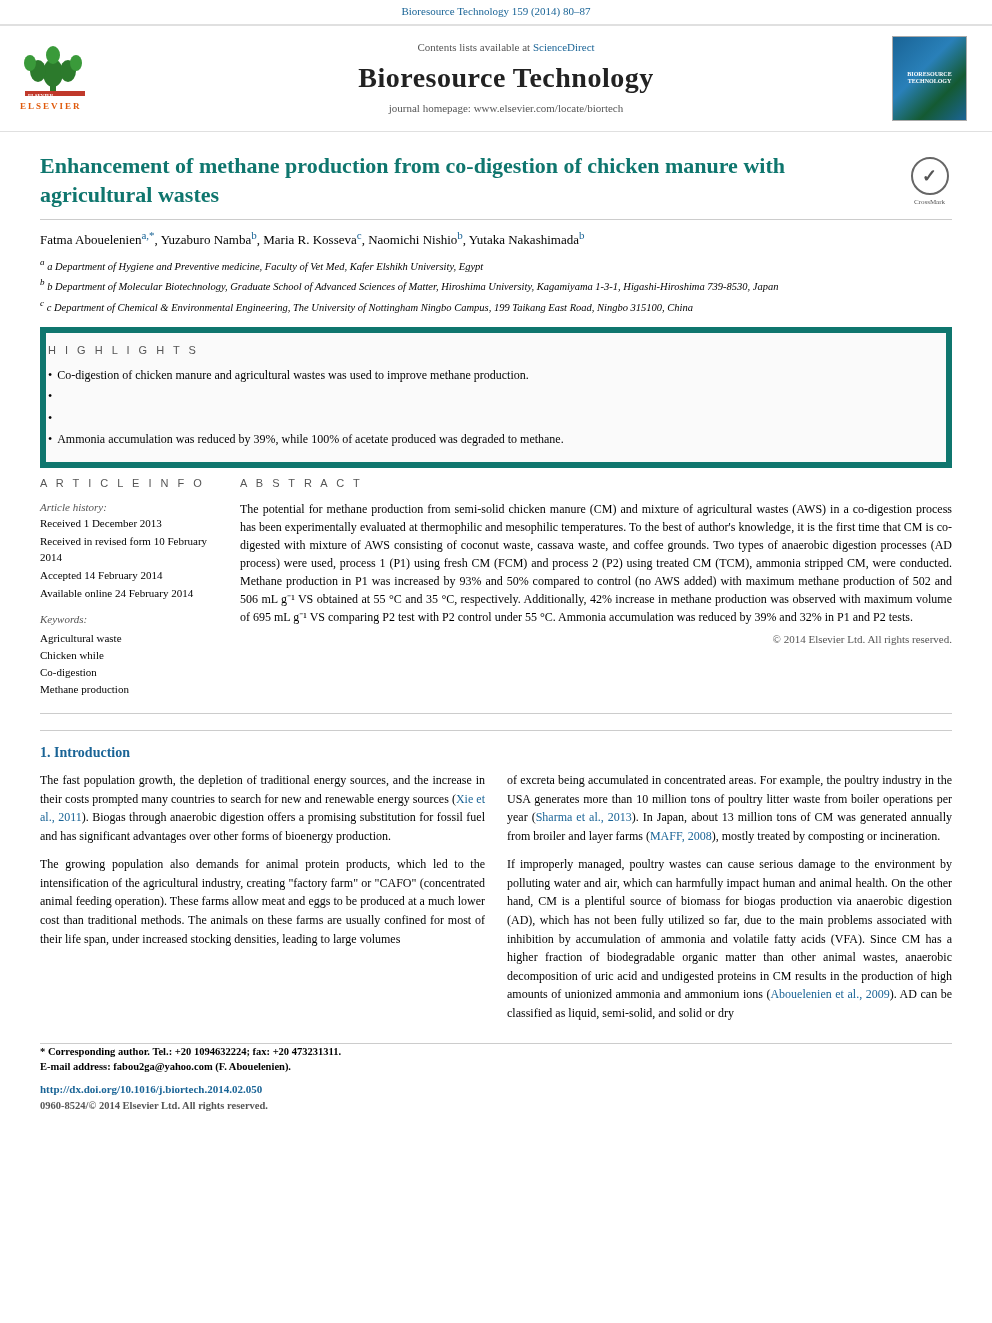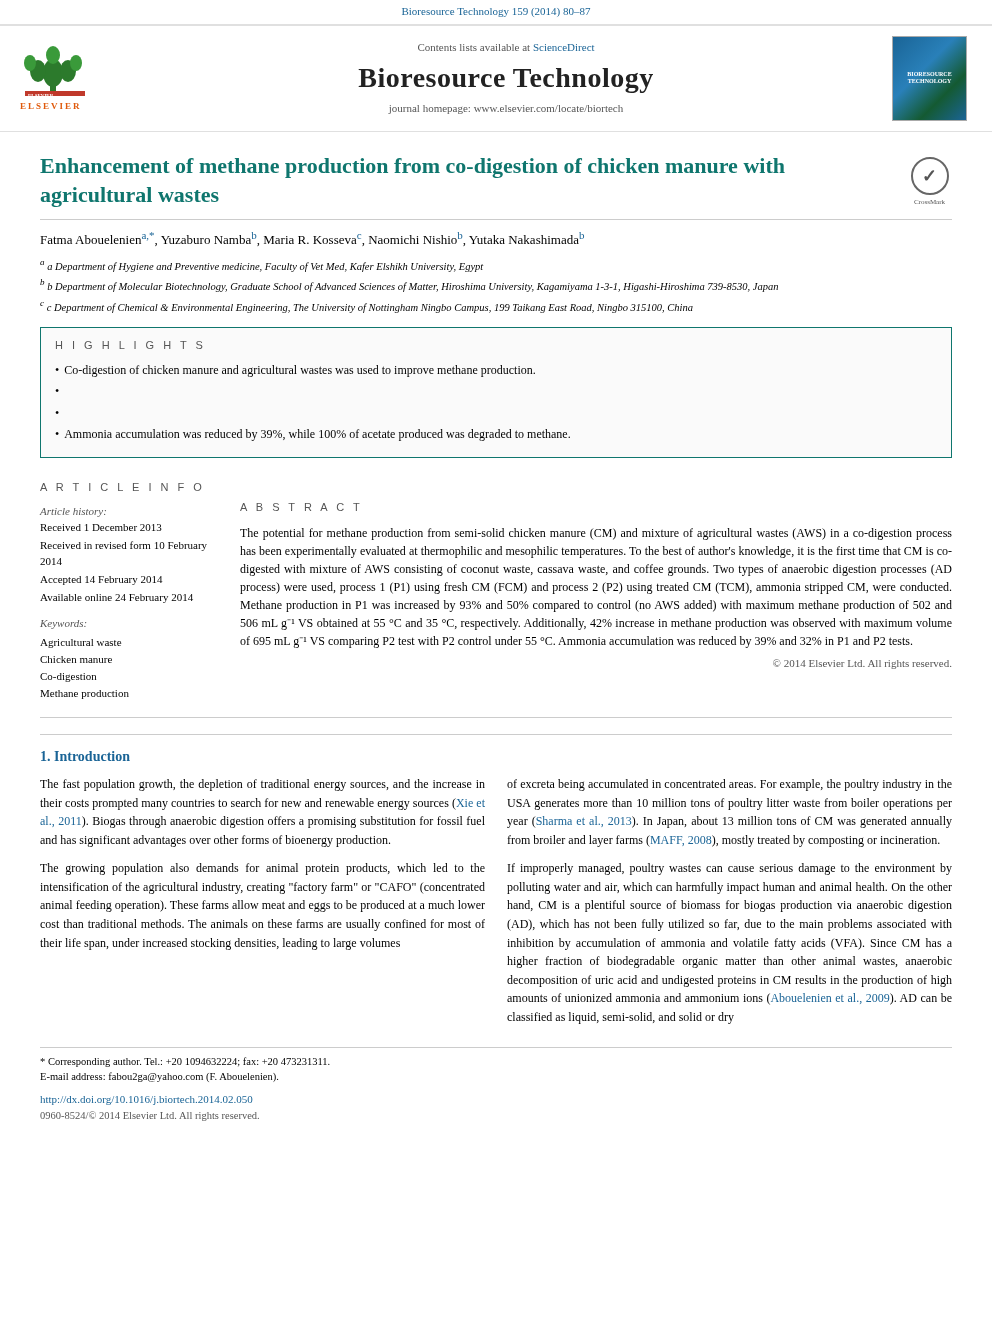--- a/index.html
+++ b/index.html
@@ -156,23 +156,23 @@
       line-height: 1.4;
     }
     .affil-line {
       margin-bottom: 2px;
     }
     .affil-letter {
       vertical-align: super;
       font-size: 9px;
     }
     .highlights-section {
-      border: 1px solid #0f766e;
-      margin-bottom: 22px;
-      padding: 10px 14px;
+      border: 6px solid #0f766e;
+      margin-bottom: 8px;
+      padding: 10px 2px;
       background: #fafafa;
     }
     .section-label {
       font-size: 11px;
       letter-spacing: 3px;
       color: #555;
       margin-bottom: 8px;
       font-family: Arial, sans-serif;
     }
     .highlight-item {
@@ -218,21 +218,20 @@
       color: #555;
       font-style: italic;
       margin-bottom: 3px;
     }
     .keyword-item {
       font-size: 11px;
       margin-bottom: 1px;
     }
     .abstract-section {
       flex: 1;
-      margin-top: 20px;
     }
     .abstract-label {
       font-size: 11px;
       letter-spacing: 3px;
       color: #555;
       margin-bottom: 8px;
       font-family: Arial, sans-serif;
     }
     .abstract-text {
       font-size: 12px;
@@ -269,23 +268,23 @@
     .body-para {
       margin-bottom: 10px;
     }
     .inline-ref {
       color: #1a6496;
       text-decoration: none;
     }
     .footnote-area {
       border-top: 1px solid #ccc;
       margin-top: 10px;
-      padding-top: 6px;
       font-size: 10.5px;
       line-height: 1.5;
+      font-weight: bold;
     }
     .doi-line {
       color: #1a6496;
       font-size: 11px;
       margin-top: 6px;
     }
     .issn-line {
       font-size: 10.5px;
       color: #555;
     }
@@ -390,21 +389,21 @@
     <div class="article-info">
       <div class="article-info-label">A R T I C L E   I N F O</div>
       <div class="history-label">Article history:</div>
       <div class="history-item">Received 1 December 2013</div>
       <div class="history-item">Received in revised form 10 February 2014</div>
       <div class="history-item">Accepted 14 February 2014</div>
       <div class="history-item">Available online 24 February 2014</div>
       <div class="keywords-section">
         <div class="keywords-label">Keywords:</div>
         <div class="keyword-item">Agricultural waste</div>
-        <div class="keyword-item">Chicken manure</div>
+        <div class="keyword-item">Chicken while</div>
         <div class="keyword-item">Co-digestion</div>
         <div class="keyword-item">Methane production</div>
       </div>
     </div>
 
     <div class="abstract-section">
       <div class="abstract-label">A B S T R A C T</div>
       <div class="abstract-text">The potential for methane production from semi-solid chicken manure (CM) and mixture of agricultural wastes (AWS) in a co-digestion process has been experimentally evaluated at thermophilic and mesophilic temperatures. To the best of author's knowledge, it is the first time that CM is co-digested with mixture of AWS consisting of coconut waste, cassava waste, and coffee grounds. Two types of anaerobic digestion processes (AD process) were used, process 1 (P1) using fresh CM (FCM) and process 2 (P2) using treated CM (TCM), ammonia stripped CM, were conducted. Methane production in P1 was increased by 93% and 50% compared to control (no AWS added) with maximum methane production of 502 and 506 mL g⁻¹ VS obtained at 55 °C and 35 °C, respectively. Additionally, 42% increase in methane production was observed with maximum volume of 695 mL g⁻¹ VS comparing P2 test with P2 control under 55 °C. Ammonia accumulation was reduced by 39% and 32% in P1 and P2 tests.</div>
       <div class="copyright-line">© 2014 Elsevier Ltd. All rights reserved.</div>
     </div>

